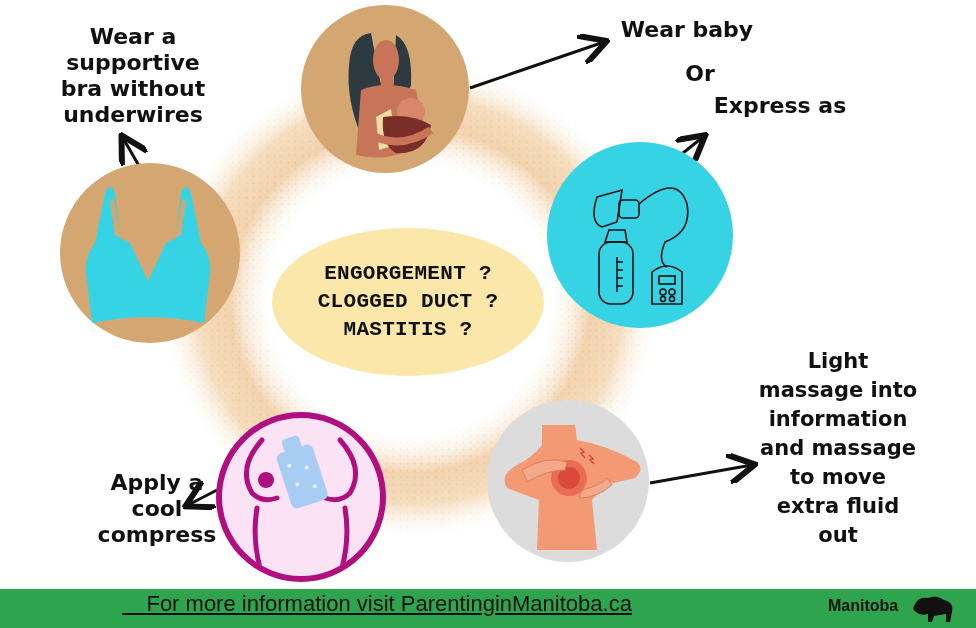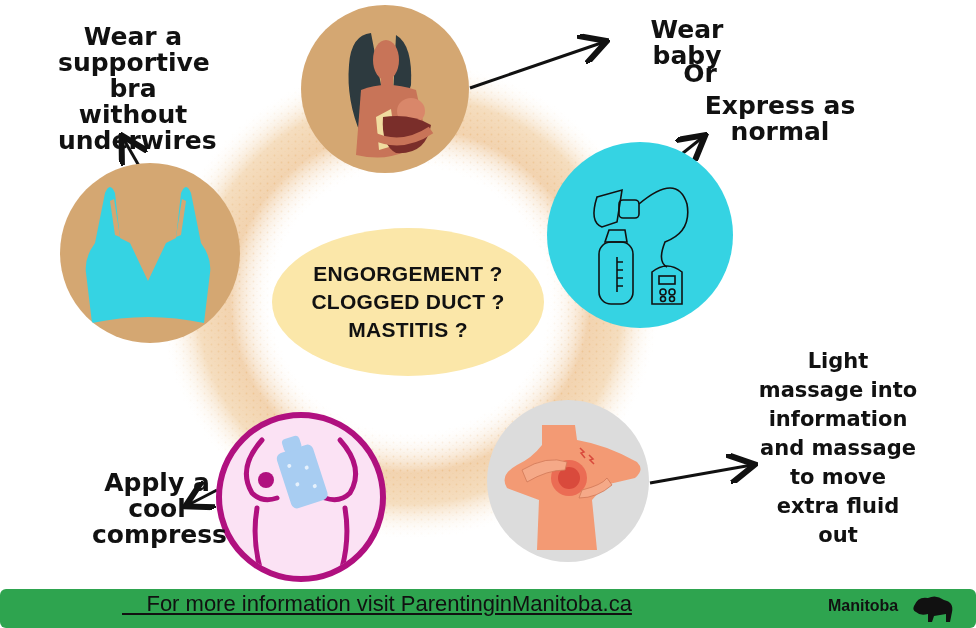--- a/index.html
+++ b/index.html
@@ -1,22 +1,22 @@
 <!DOCTYPE html>
 <html><head>
 <meta charset="utf-8">
 <style>
   html,body{margin:0;padding:0;}
   body{width:976px;height:628px;position:relative;overflow:hidden;background:#ffffff;font-family:"DejaVu Sans","Liberation Sans",sans-serif;color:#111;}
   .abs{position:absolute;}
-  .label{position:absolute;text-align:center;font-weight:bold;font-size:25px;line-height:26px;color:#111;}
+  .label{position:absolute;text-align:center;font-weight:bold;font-size:22px;line-height:26px;color:#111;}
   .circle{position:absolute;border-radius:50%;overflow:hidden;}
   .center-oval{position:absolute;left:272px;top:228px;width:272px;height:148px;border-radius:50%;background:#fbe7a9;display:flex;flex-direction:column;align-items:center;justify-content:center;}
-  .center-oval span{display:block;font-family:Liberation Sans, sans-serif;font-weight:bold;font-size:21px;line-height:28px;color:#111;letter-spacing:0.3px;}
-  .footer{position:absolute;left:0;top:589px;width:976px;height:39px;background:#2ea44f;border-radius:6px;}
+  .center-oval span{display:block;font-family:Liberation Mono, monospace;font-weight:bold;font-size:21px;line-height:28px;color:#111;letter-spacing:0.3px;}
+  .footer{position:absolute;left:0;top:589px;width:976px;height:39px;background:#2ea44f;}
   .footer-link{position:absolute;left:122px;top:2px;font-family:"Liberation Sans",sans-serif;font-size:22px;line-height:26px;color:#111;text-decoration:underline;white-space:pre;}
   .logo{position:absolute;left:808px;top:8px;font-family:"Liberation Sans",sans-serif;font-weight:bold;font-size:16px;color:#111;margin-left:20px;}
   svg{display:block;}
 </style>
 </head>
 <body>
 
 <svg class="abs" style="left:0;top:0" width="976" height="628" viewBox="0 0 976 628">
   <defs>
     <radialGradient id="ring" cx="50%" cy="50%" r="50%">
@@ -141,21 +141,20 @@
 </div>
 
 <div class="label" style="left:612px;top:17px;width:150px;">
   <div>Wear baby</div>
 </div>
 <div class="label" style="left:670px;top:61px;width:60px;">
   <div>Or</div>
 </div>
 <div class="label" style="left:700px;top:93px;width:160px;">
   <div>Express as</div>
-  <div>normal</div>
 </div>
 
 <div class="label" style="left:748px;top:347px;width:180px;font-size:21px;line-height:29px;">
   <div>Light</div>
   <div>massage into</div>
   <div>information</div>
   <div>and massage</div>
   <div>to move</div>
   <div>extra fluid</div>
   <div>out</div>

